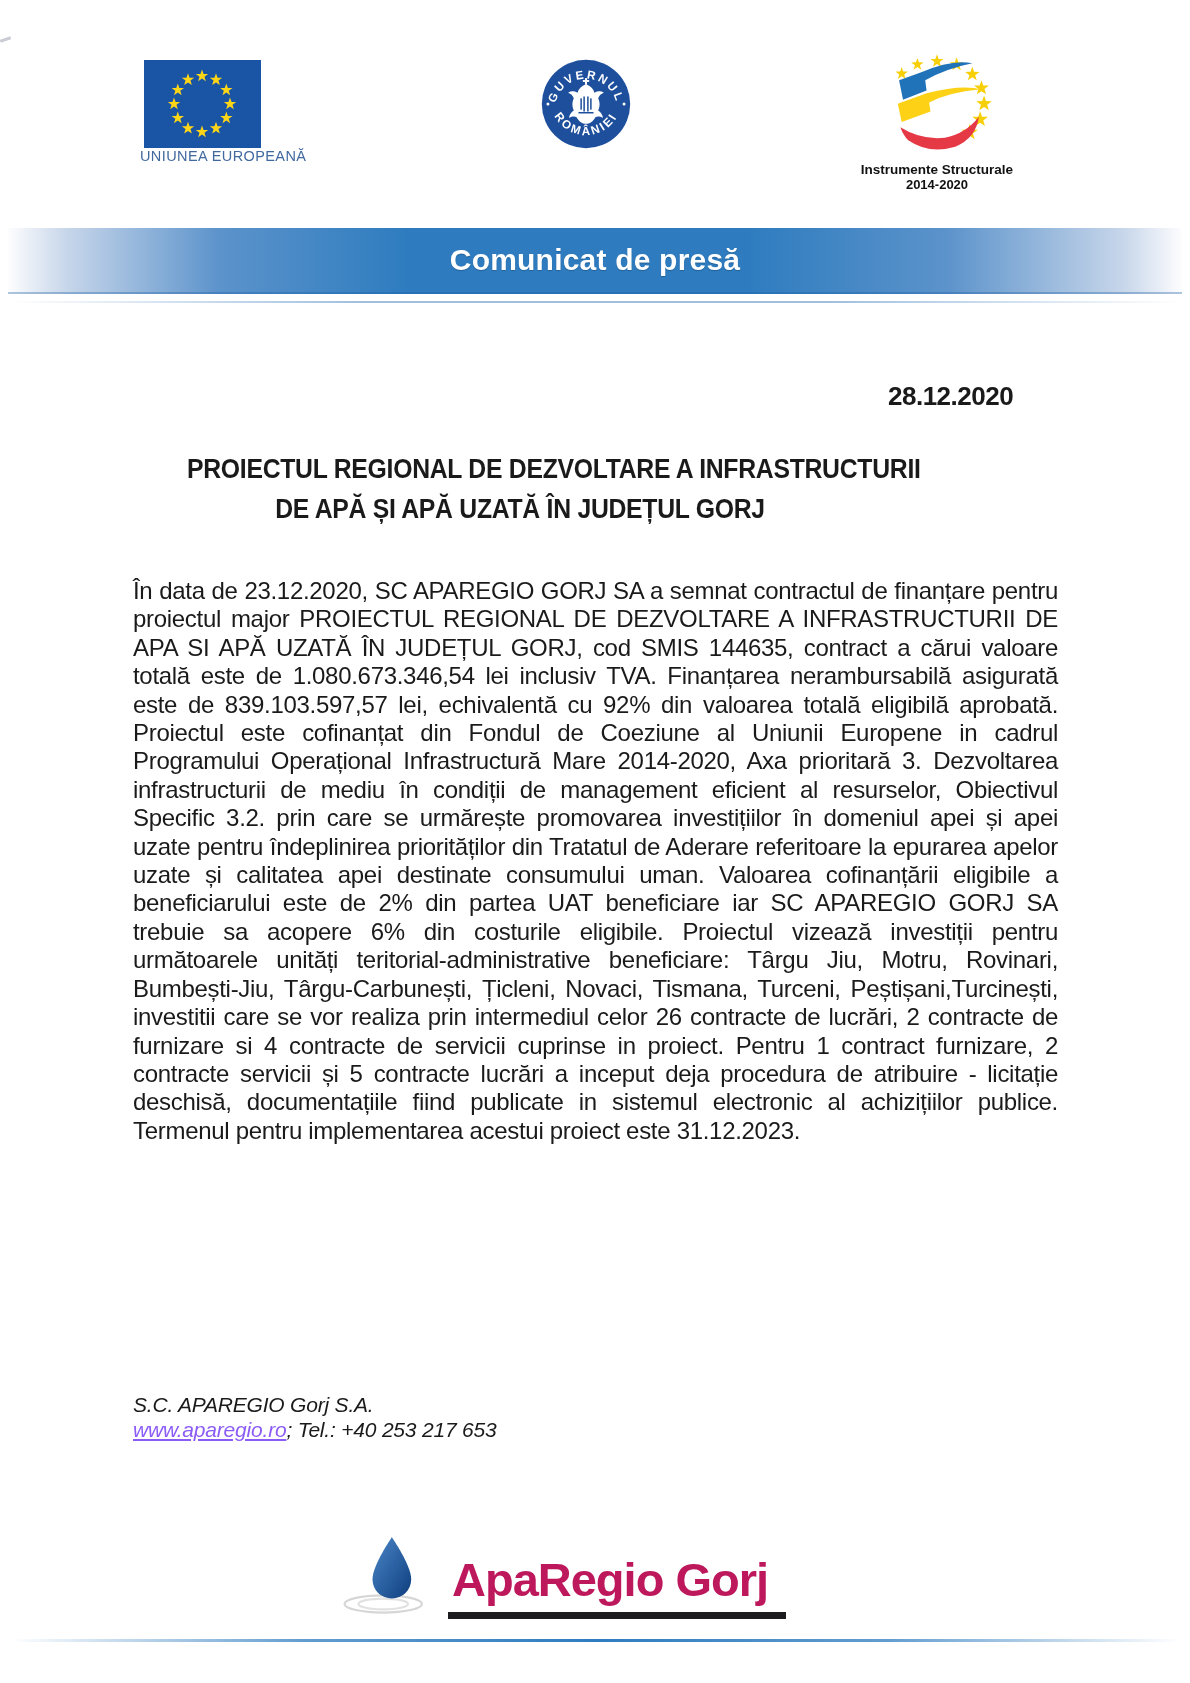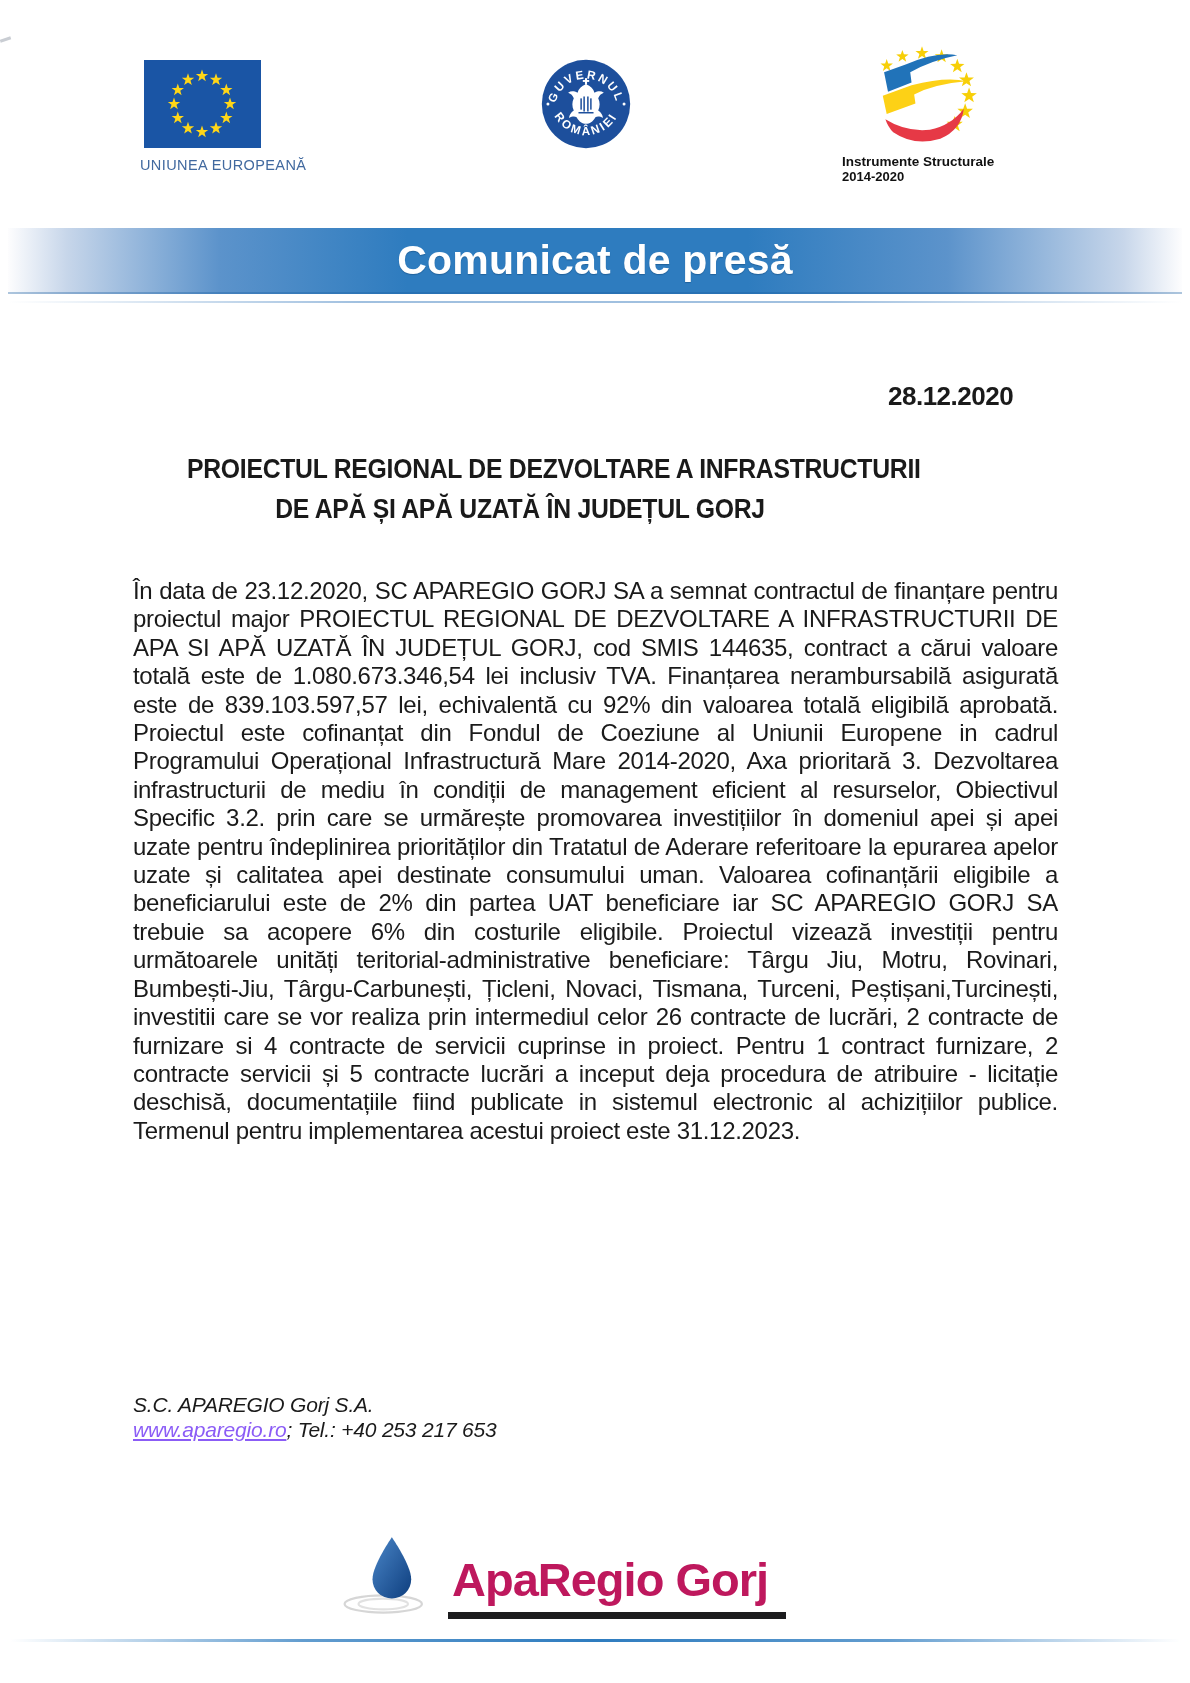--- a/index.html
+++ b/index.html
@@ -6,36 +6,36 @@
   html,body { background:#ffffff; }
   .page {
     position:relative; width:1190px; height:1683px; margin:0 auto;
     background:#ffffff; overflow:hidden;
     font-family:"Liberation Sans", sans-serif; color:#1a1a1a;
   }
 
   
   .eu-logo { position:absolute; left:140px; top:60px; width:124px; text-align:center; }
   .eu-flag { display:block; margin:0 auto; }
-  .eu-label { margin-top:9px; font-size:14.5px; letter-spacing:.4px; color:#41699f; font-weight:400; white-space:nowrap; }
+  .eu-label { font-size:14.5px; letter-spacing:.4px; color:#41699f; font-weight:400; white-space:nowrap; }
 
   .gov-logo { position:absolute; left:539px; top:57px; width:94px; height:94px; }
 
-  .str-logo { position:absolute; left:842px; top:46px; width:190px; }
+  .str-logo { position:absolute; left:842px; top:54px; width:190px; text-align:center; }
   .str-label1 { font-size:13.5px; font-weight:bold; color:#111; margin-top:2px; white-space:nowrap; }
   .str-label2 { font-size:13px; font-weight:bold; color:#111; }
 
   
   .banner {
     position:absolute; left:8px; right:8px; top:228px; height:66px;
     background:linear-gradient(90deg,#fdfdfe 0%, #c7d6ea 5%, #5c93cb 18%, #2e7cbf 34%, #2e7cbf 63%, #5c93cb 80%, #c7d6ea 95%, #fdfdfe 100%);
     display:flex; align-items:center; justify-content:center;
     border-bottom:2px solid rgba(27,94,161,.35);
   }
-  .banner-title { color:#ffffff; font-size:41px; font-weight:bold; letter-spacing:.2px; text-shadow:0 1px 1px rgba(10,50,90,.35); }
+  .banner-title { color:#ffffff; font-size:30px; font-weight:bold; letter-spacing:.2px; text-shadow:0 1px 1px rgba(10,50,90,.35); }
   .banner-underline {
     position:absolute; left:8px; right:8px; top:301px; height:2px;
     background:linear-gradient(90deg, rgba(120,165,210,0) 0%, rgba(120,165,210,.7) 30%, rgba(120,165,210,.7) 70%, rgba(120,165,210,0) 100%);
   }
   .scan-artifact { position:absolute; left:0px; top:38px; width:11px; height:3px; background:#c9cdd3; transform:rotate(-18deg); }
 
   
   .doc-date { position:absolute; left:888px; top:381px; font-size:26px; font-weight:bold; letter-spacing:-.5px; }
   .doc-title { position:absolute; left:150px; top:449px; width:740px; text-align:center; font-weight:bold; font-size:27.5px; line-height:40px; letter-spacing:-.3px; }
   .doc-title .tline { display:block; transform:scaleX(.9); transform-origin:center; white-space:nowrap; }

